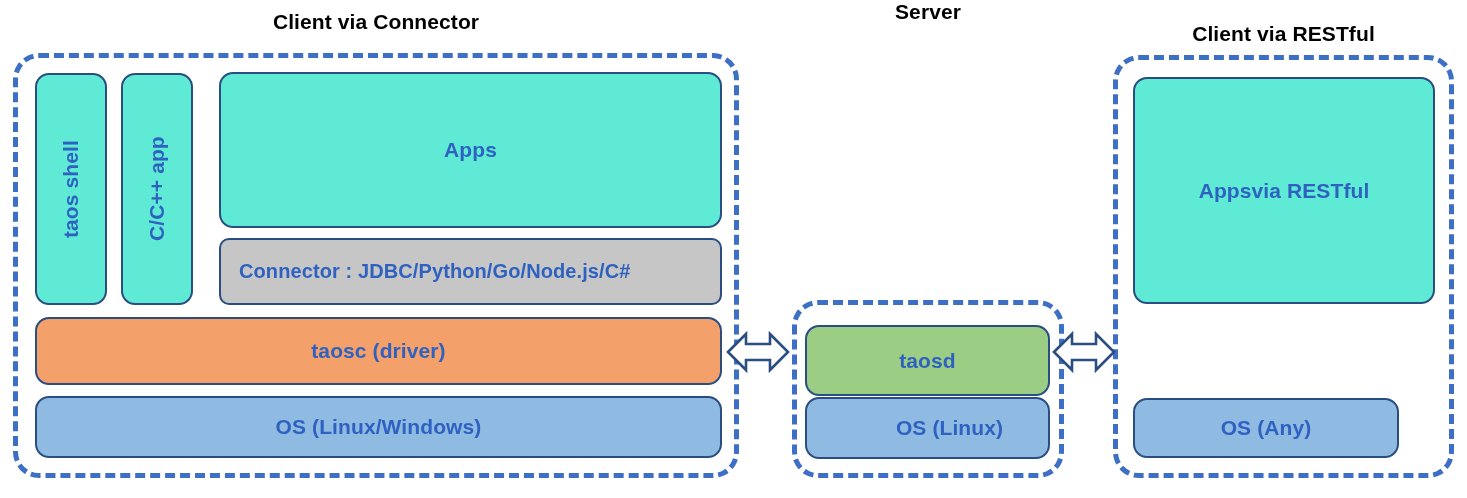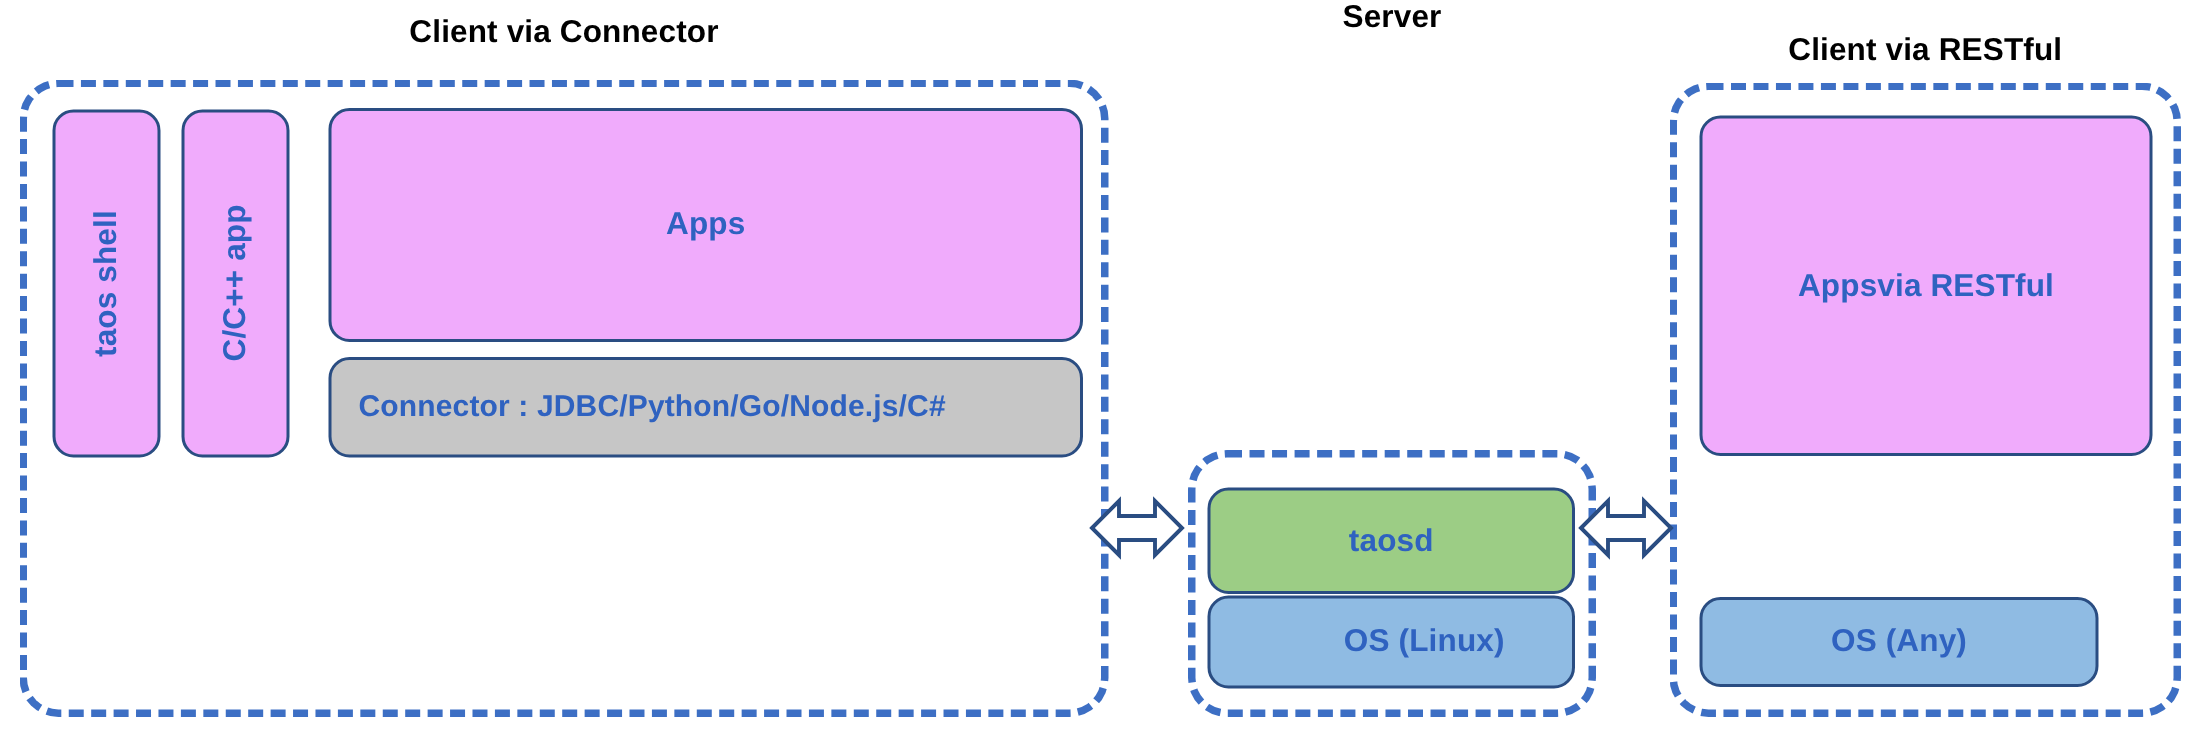--- a/index.html
+++ b/index.html
@@ -55,33 +55,34 @@
     display: flex;
     align-items: center;
     justify-content: center;
     color: #2f62c0;
     font-weight: bold;
     font-size: 21px;
     text-align: center;
     line-height: 1.22;
     letter-spacing: 0.1px;
   }
-  .fill-yellow { background: #f0abfc; }
+  .fill-yellow { background: #5eead4; }
   .fill-orange { background: #f4a06a; }
   .fill-blue   { background: #8fbbe3; }
   .fill-green  { background: #9ccd85; }
   .fill-gray   { background: #c6c6c6; }
 
   .vertical {
     writing-mode: vertical-rl;
     transform: rotate(180deg);
   }
   .align-left {
     justify-content: flex-start;
     padding-left: 18px;
+    border-radius: 10px;
   }
 
   
   #box-taos-shell  { left: 35px;  top: 73px;  width: 72px;  height: 232px; }
   #box-cpp-app     { left: 121px; top: 73px;  width: 72px;  height: 232px; }
   #box-apps        { left: 219px; top: 72px;  width: 503px; height: 156px; }
   #box-connector   { left: 219px; top: 238px; width: 503px; height: 67px;  font-size: 20px; }
   #box-taosc       { left: 35px;  top: 317px; width: 687px; height: 68px; }
   #box-os-client   { left: 35px;  top: 396px; width: 687px; height: 62px; }
 
@@ -122,21 +123,23 @@
   <div class="group" id="group-restful"></div>
 
   <div class="box fill-yellow vertical" id="box-taos-shell">taos shell</div>
 
   <div class="box fill-yellow vertical" id="box-cpp-app">C/C++ app</div>
 
   <div class="box fill-yellow" id="box-apps">Apps</div>
 
   <div class="box fill-gray align-left" id="box-connector">Connector : JDBC/Python/Go/Node.js/C#</div>
 
+  <div class="box fill-orange" id="box-taosc">taosc (driver)</div>
 
+  <div class="box fill-blue" id="box-os-client">OS (Linux/Windows)</div>
 
   <div class="arrow" id="arrow-left">
     <svg viewBox="0 0 64 54" xmlns="http://www.w3.org/2000/svg">
       <polygon points="2,27 20,9 20,19 44,19 44,9 62,27 44,45 44,35 20,35 20,45" fill="#ffffff" stroke="#2a4d82" stroke-width="2.6" stroke-linejoin="miter"></polygon>
     </svg>
   </div>
 
   <div class="arrow" id="arrow-right">
     <svg viewBox="0 0 64 54" xmlns="http://www.w3.org/2000/svg">
       <polygon points="2,27 20,9 20,19 44,19 44,9 62,27 44,45 44,35 20,35 20,45" fill="#ffffff" stroke="#2a4d82" stroke-width="2.6" stroke-linejoin="miter"></polygon>

